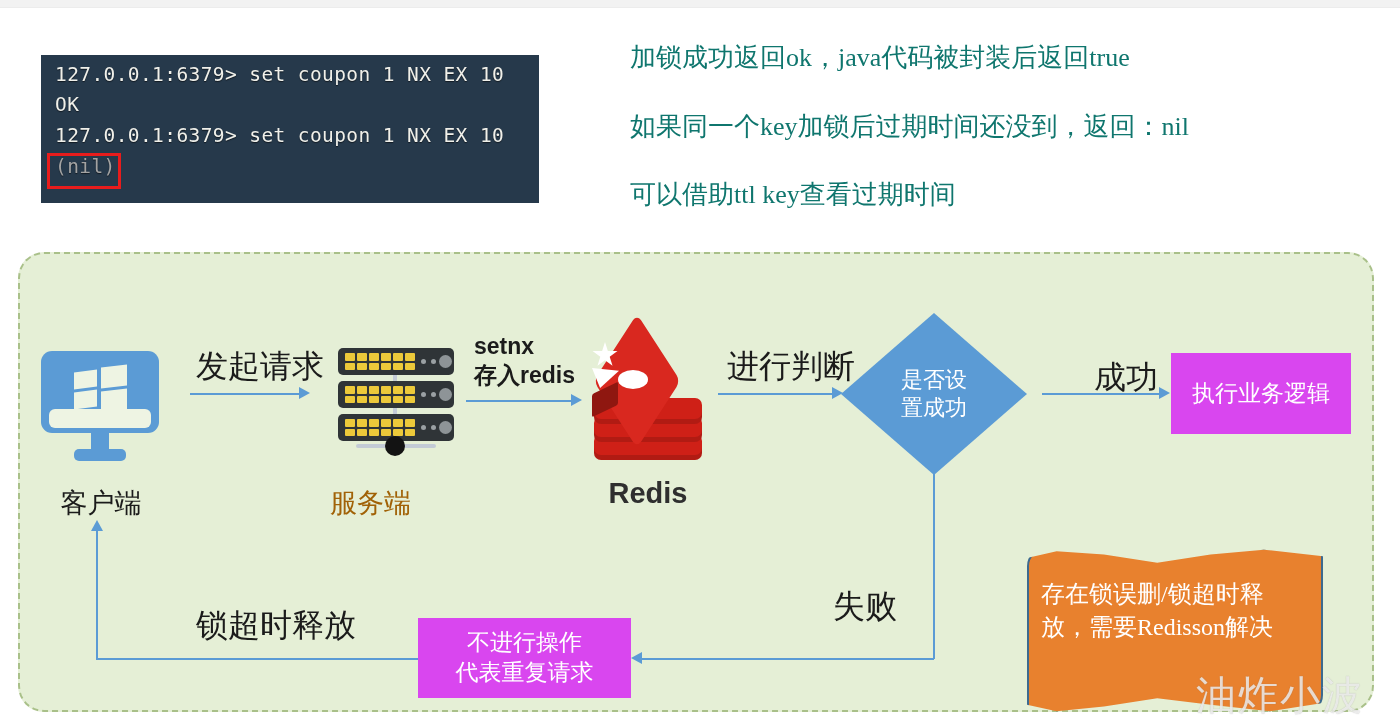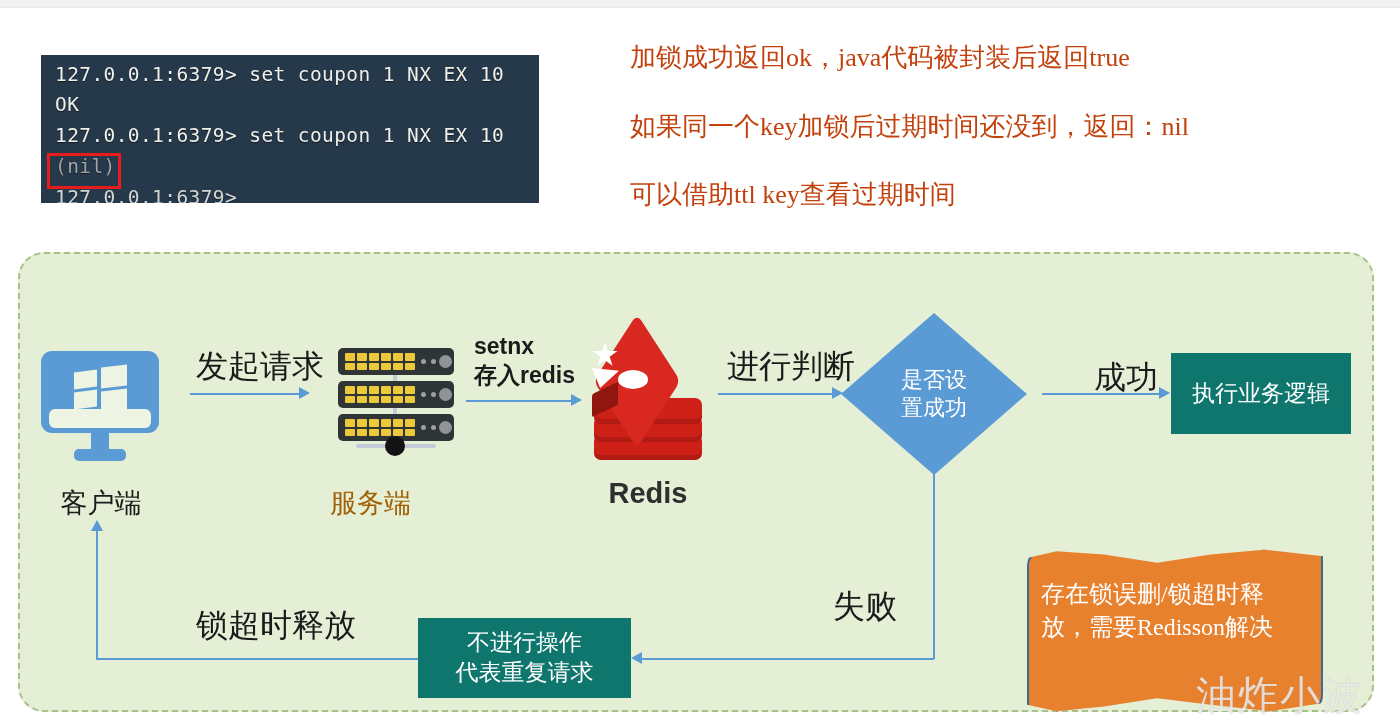--- a/index.html
+++ b/index.html
@@ -35,21 +35,21 @@
   .tl3 { top: 100px; color:#a3a3a3; }
   .tl4 { top: 131px; opacity: .85; }
   .nil-box {
     position: absolute; left: 47px; top: 153px; width: 74px; height: 36px;
     border: 3px solid #e81c1c; background: transparent;
   }
 
   
   .notes { position: absolute; left: 630px; top: 44px; width: 740px; }
   .note {
-    font-size: 26px; color: #c2410c; line-height: 1.1;
+    font-size: 26px; color: #0f766e; line-height: 1.1;
     margin-bottom: 40px; white-space: nowrap;
     font-family: "Liberation Serif", "DejaVu Serif", serif;
   }
 
   
   .panel {
     position: absolute; left: 18px; top: 252px; width: 1356px; height: 460px;
     background: #e5efd6; border: 2px dashed #a9c089; border-radius: 26px;
   }
 
@@ -141,21 +141,21 @@
     clip-path: polygon(50% 0, 100% 50%, 50% 100%, 0 50%);
   }
   .diamond-text {
     position: absolute; left: 0; top: 50%; transform: translateY(-50%);
     width: 186px; text-align: center; color: #ffffff;
     font-size: 22px; line-height: 1.26;
   }
 
   
   .boxblue {
-    background: #0f766e; color: #ffffff; display: flex;
+    background: #d946ef; color: #ffffff; display: flex;
     align-items: center; justify-content: center; text-align: center;
     font-size: 23px; line-height: 1.3;
   }
   .box-exec { left: 1171px; top: 353px; width: 180px; height: 81px; }
   .box-dup  { left: 418px;  top: 618px; width: 213px; height: 80px; }
 
   
   .aline { position: absolute; background: #5b9bd5; }
   .ah { height: 1.6px; }
   .av { width: 1.6px; }
@@ -197,21 +197,20 @@
 
 <div id="page">
 
   <div class="topstrip"></div>
 
   <div class="terminal">
     <div class="term-line tl0">127.0.0.1:6379&gt; set coupon 1 NX EX 10</div>
     <div class="term-line tl1">OK</div>
     <div class="term-line tl2">127.0.0.1:6379&gt; set coupon 1 NX EX 10</div>
     <div class="term-line tl3">(nil)</div>
-    <div class="term-line tl4">127.0.0.1:6379&gt;</div>
   </div>
   <div class="nil-box"></div>
 
   <div class="notes">
     <div class="note">加锁成功返回ok，java代码被封装后返回true</div>
     <div class="note">如果同一个key加锁后过期时间还没到，返回：nil</div>
     <div class="note">可以借助ttl key查看过期时间</div>
   </div>
 
   <div class="panel"></div>

